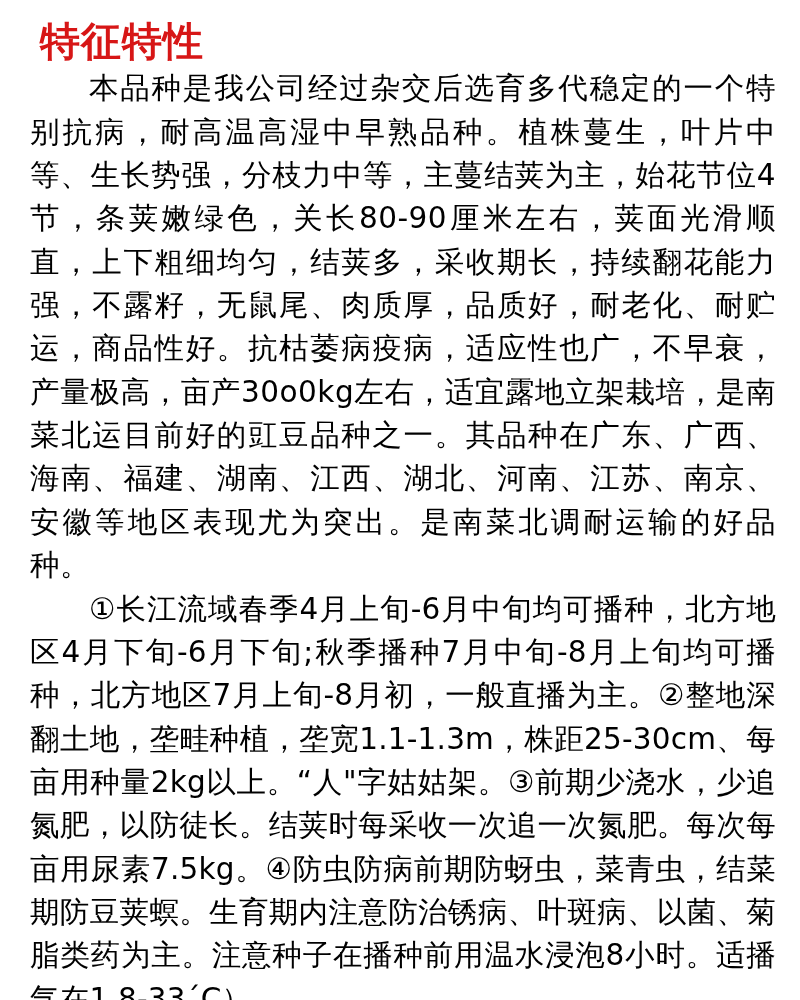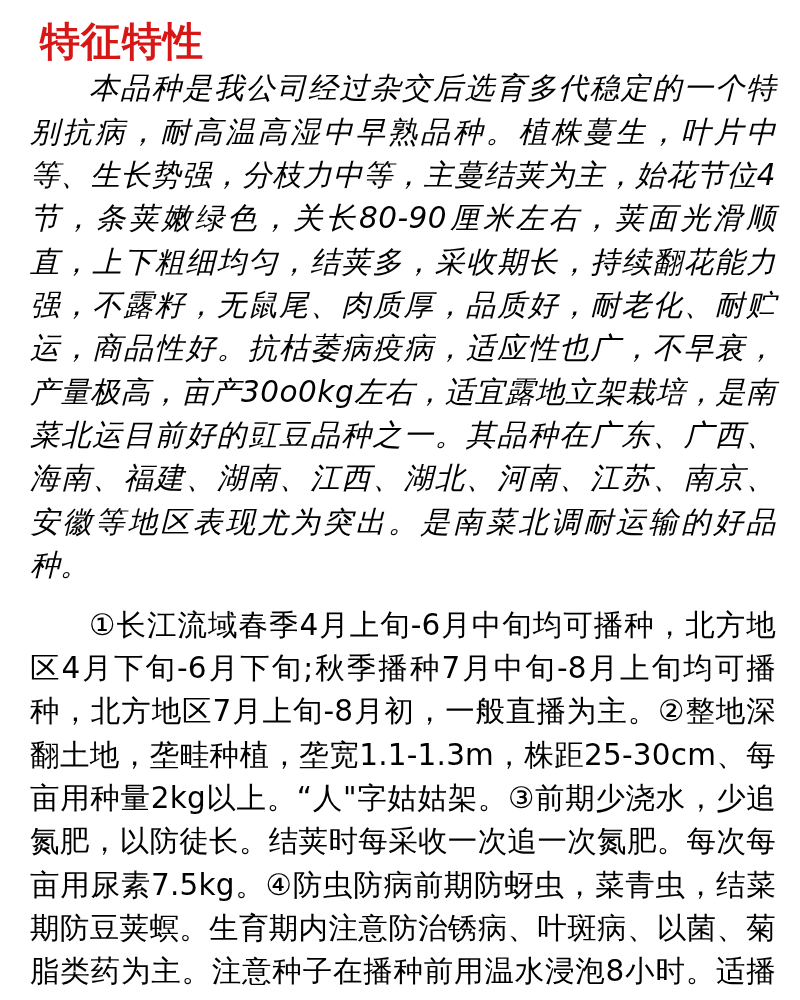--- a/index.html
+++ b/index.html
@@ -42,22 +42,20 @@
     text-justify: inter-character;
     margin: 0;
   }
   .para-indent {
     text-indent: 2em;
   }
   #features-heading {
     margin-top: 6px;
   }
   #features-body {
-    margin-bottom: 16px;
-    font-style: italic;
   }
   #cultivation-heading {
     margin-top: 10px;
   }
   #cultivation-body {
     letter-spacing: 0.2px;
   }
 </style>
 </head>
 <body>

